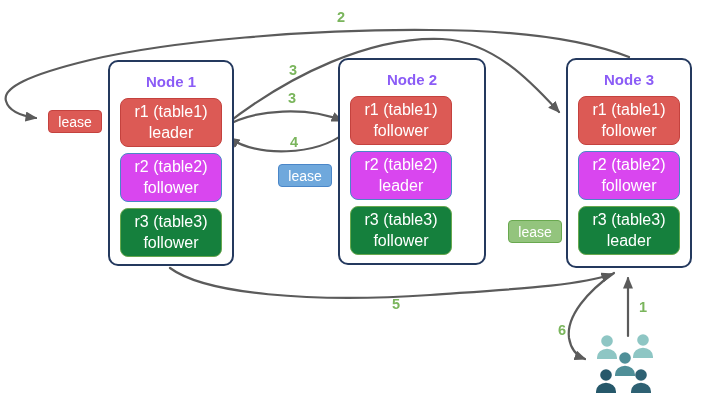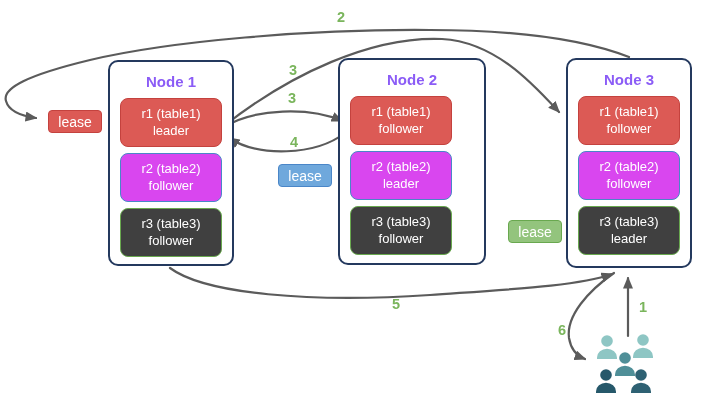--- a/index.html
+++ b/index.html
@@ -46,27 +46,27 @@
     width: 102px;
     height: 49px;
     border-radius: 8px;
     border: 1.5px solid;
     box-sizing: border-box;
     display: flex;
     flex-direction: column;
     align-items: center;
     justify-content: center;
     color: #ffffff;
-    font-size: 13px;
+    font-size: 16px;
     line-height: 1.3;
     text-align: center;
   }
   .replica.red   { background: #dc5a55; border-color: #c4423e; }
   .replica.blue  { background: #d946ef; border-color: #4a86c8; }
-  .replica.green { background: #404040; border-color: #69a84f; }
+  .replica.green { background: #15803d; border-color: #69a84f; }
   .r1 { top: 36px; }
   .r2 { top: 91px; }
   .r3 { top: 146px; }
   .lease {
     position: absolute;
     width: 54px;
     height: 23px;
     border-radius: 4px;
     border: 1.5px solid;
     box-sizing: border-box;

